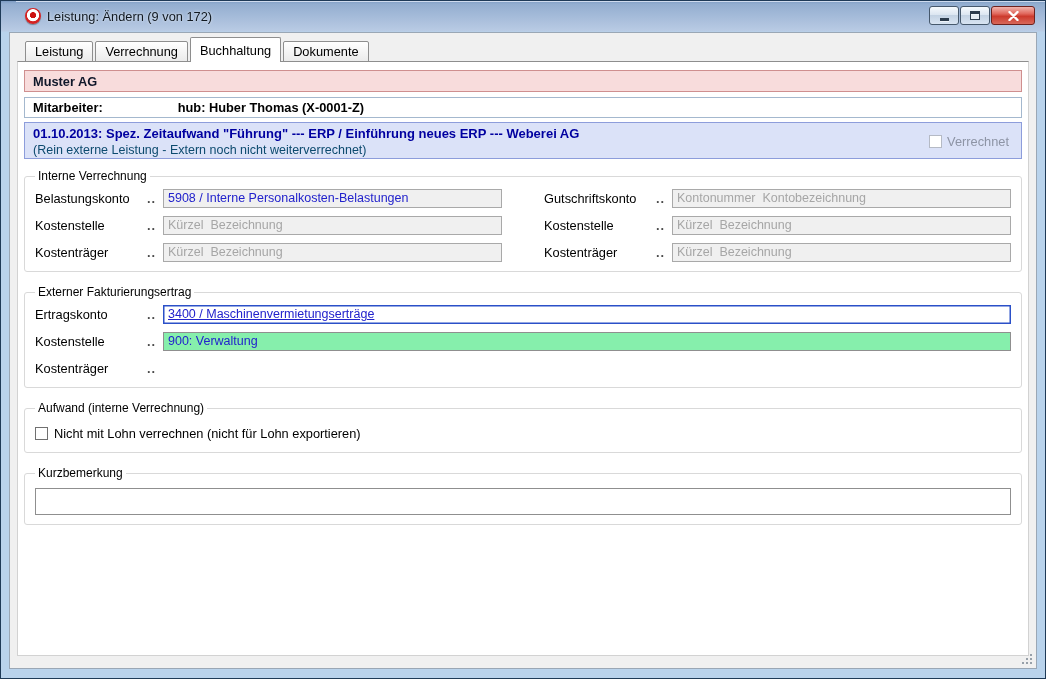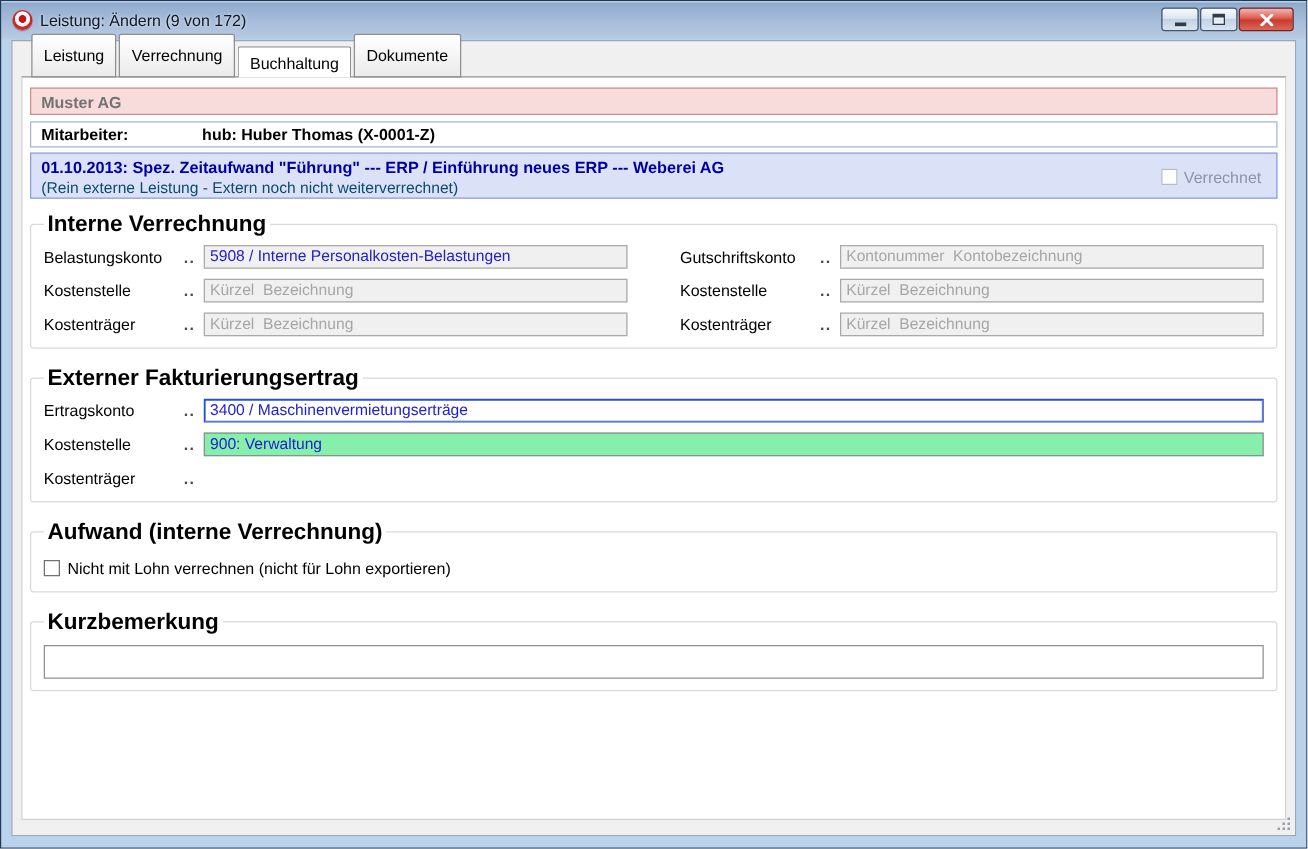--- a/index.html
+++ b/index.html
@@ -6,21 +6,21 @@
   html,body { width:1046px; height:679px; overflow:hidden; }
   body { font-family: "Liberation Sans", sans-serif; font-size:12.8px; color:#000; }
 
   
   .frame {
     position:relative; width:1046px; height:679px;
     border:1px solid #1e3a57;
     background: linear-gradient(180deg,#7d9cc3 0px,#93aed0 3px,#aec2de 22px,#b9cbe4 30px,#b9d3ec 31px,#b9d3ec 100%);
   }
   .titlebar {
-    position:absolute; top:0; left:0; right:0; height:30px;
+    position:absolute; top:0; left:15px; right:0; height:30px;
     display:flex; align-items:center; padding-left:9px;
     box-shadow: inset 0 1px 0 #cfdcef;
   }
   .app-icon { width:16px; height:16px; border-radius:50%;
     background: radial-gradient(circle at 50% 45%, #cc1111 0 24%, #ffffff 28% 48%, #d42222 54% 100%);
     box-shadow: 0 1px 1px rgba(0,0,0,.35); margin-right:6px; flex:0 0 auto; }
   .title-text { color:#101820; font-size:12.8px; text-shadow:0 0 3px rgba(255,255,255,.8); }
   .caption-buttons { position:absolute; top:5px; right:10px; display:flex; gap:1px; }
   .cap-btn { height:19px; border:1px solid #46586c; border-radius:3px;
     display:flex; align-items:center; justify-content:center; cursor:pointer; }
@@ -35,61 +35,61 @@
   .client {
     position:absolute; top:31px; left:8px; right:8px; bottom:9px;
     background:#f0f0f0; border:1px solid #9aa7b5;
     padding:4px 7px 12px 7px;
     display:flex; flex-direction:column;
   }
 
   
   .tabs { height:25px; display:flex; align-items:flex-end; padding-left:8px;
           margin-bottom:-1px; position:relative; z-index:2; }
-  .tab { height:35px; display:flex; align-items:center; padding:0 9px;
+  .tab { height:21px; display:flex; align-items:center; padding:0 9px;
          border:1px solid #8e8e8e; border-radius:2px 2px 0 0; margin-right:2px;
          background:linear-gradient(#ffffff,#ebebeb); cursor:pointer; }
   .tab.active { height:25px; background:#fff; border-bottom:none; z-index:3; }
 
   .pane { flex:1; background:#fff; border:1px solid #d2d2d2; border-top:1px solid #8e8e8e;
           position:relative; z-index:1; padding:8px 6px 0 6px; overflow:hidden; }
 
   
   .banner { height:22px; background:#f8dcdc; border:1px solid #cf8f8f;
             display:flex; align-items:center; padding-left:8px; margin-bottom:5px; }
-  .banner span { color:#737373; font-weight:bold; }
+  .banner span { color:#0f172a; font-weight:bold; }
   .employee { height:21px; background:#fff; border:1px solid #a4b8ce;
               display:flex; align-items:center; padding-left:8px; margin-bottom:4px;
               font-weight:bold; }
-  .employee .emp-val { margin-left:14px;padding-left:45px; }
+  .employee .emp-val { margin-left:30px;padding-left:45px; }
 
   .infobox { height:37px; background:#dbe2f8; border:1px solid #8d9ddb;
              padding:2px 8px; position:relative; margin-bottom:10px; }
   .info-line1 { color:#0000a0; font-weight:bold; font-size:13px; line-height:17px; }
   .info-line2 { color:#0c4a6e; font-size:12.5px; line-height:16px; }
   .info-check { position:absolute; right:12px; top:11px; display:flex; align-items:center; gap:5px; }
   .cbx { width:13px; height:13px; background:#fff; border:1px solid #707070; flex:0 0 auto; }
   .cbx.disabled { border-color:#b5bac5; }
   .info-check span { color:#8d94a5; }
 
   
   fieldset { border:1px solid #d9d9d9; border-radius:3px;
              padding:5px 10px 9px 10px; margin-bottom:13px; background:#fff; }
-  legend { font-weight:bold; font-size:18px; padding:0 3px; }
+  legend { font-weight:normal; font-size:12px; padding:0 3px; }
 
   .grid2 { display:grid; grid-template-columns:1fr 1fr; column-gap:42px; row-gap:7px; }
   .frow { display:flex; align-items:center; height:20px; }
   .flabel { width:112px; flex:0 0 auto; }
   .dots { width:16px; flex:0 0 auto; font-weight:bold; color:#4a4a4a; letter-spacing:1px; cursor:pointer; }
   .fld { flex:1; height:19px; font-family:"Liberation Sans",sans-serif; font-size:12.5px;
          padding:1px 4px; color:#2222cc; outline:none; }
   .fld::placeholder { color:#a6a6a6; opacity:1; }
   .fld.gray { background:#f0f0f0; border:1px solid #a9a9a9; }
   .fld.white { background:#86efac; border:1px solid #8f8f8f; }
-  .fld.focused { background:#fff; border:1px solid #2b50c8; box-shadow:inset 0 0 0 0.5px #2b50c8; caret-color:#2222cc; }
+  .fld.focused { background:#fff; border:1px solid #2b50c8; box-shadow:inset 0 0 0 0.5px #2b50c8; caret-color:#2222cc;text-decoration:underline; }
 
   .chk-row { display:flex; align-items:center; gap:6px; height:20px; margin-top:3px; }
 
   .kb-input { width:100%; height:27px; border:1px solid #8f8f8f; background:#fff;
               font-family:"Liberation Sans",sans-serif; font-size:12.8px; padding:2px 5px; outline:none; margin-top:3px; }
 
   .kw-box { position:relative; width:100%; height:101px; border:1px solid #8f8f8f; background:#fff; margin-top:3px; }
   .kw-text { position:absolute; inset:1px 19px 1px 1px; padding:2px 4px; font-size:12.8px; }
   .vscroll { position:absolute; top:1px; right:1px; bottom:1px; width:17px;
              background:#f5f6f7; border-left:1px solid #e4e4e4;

